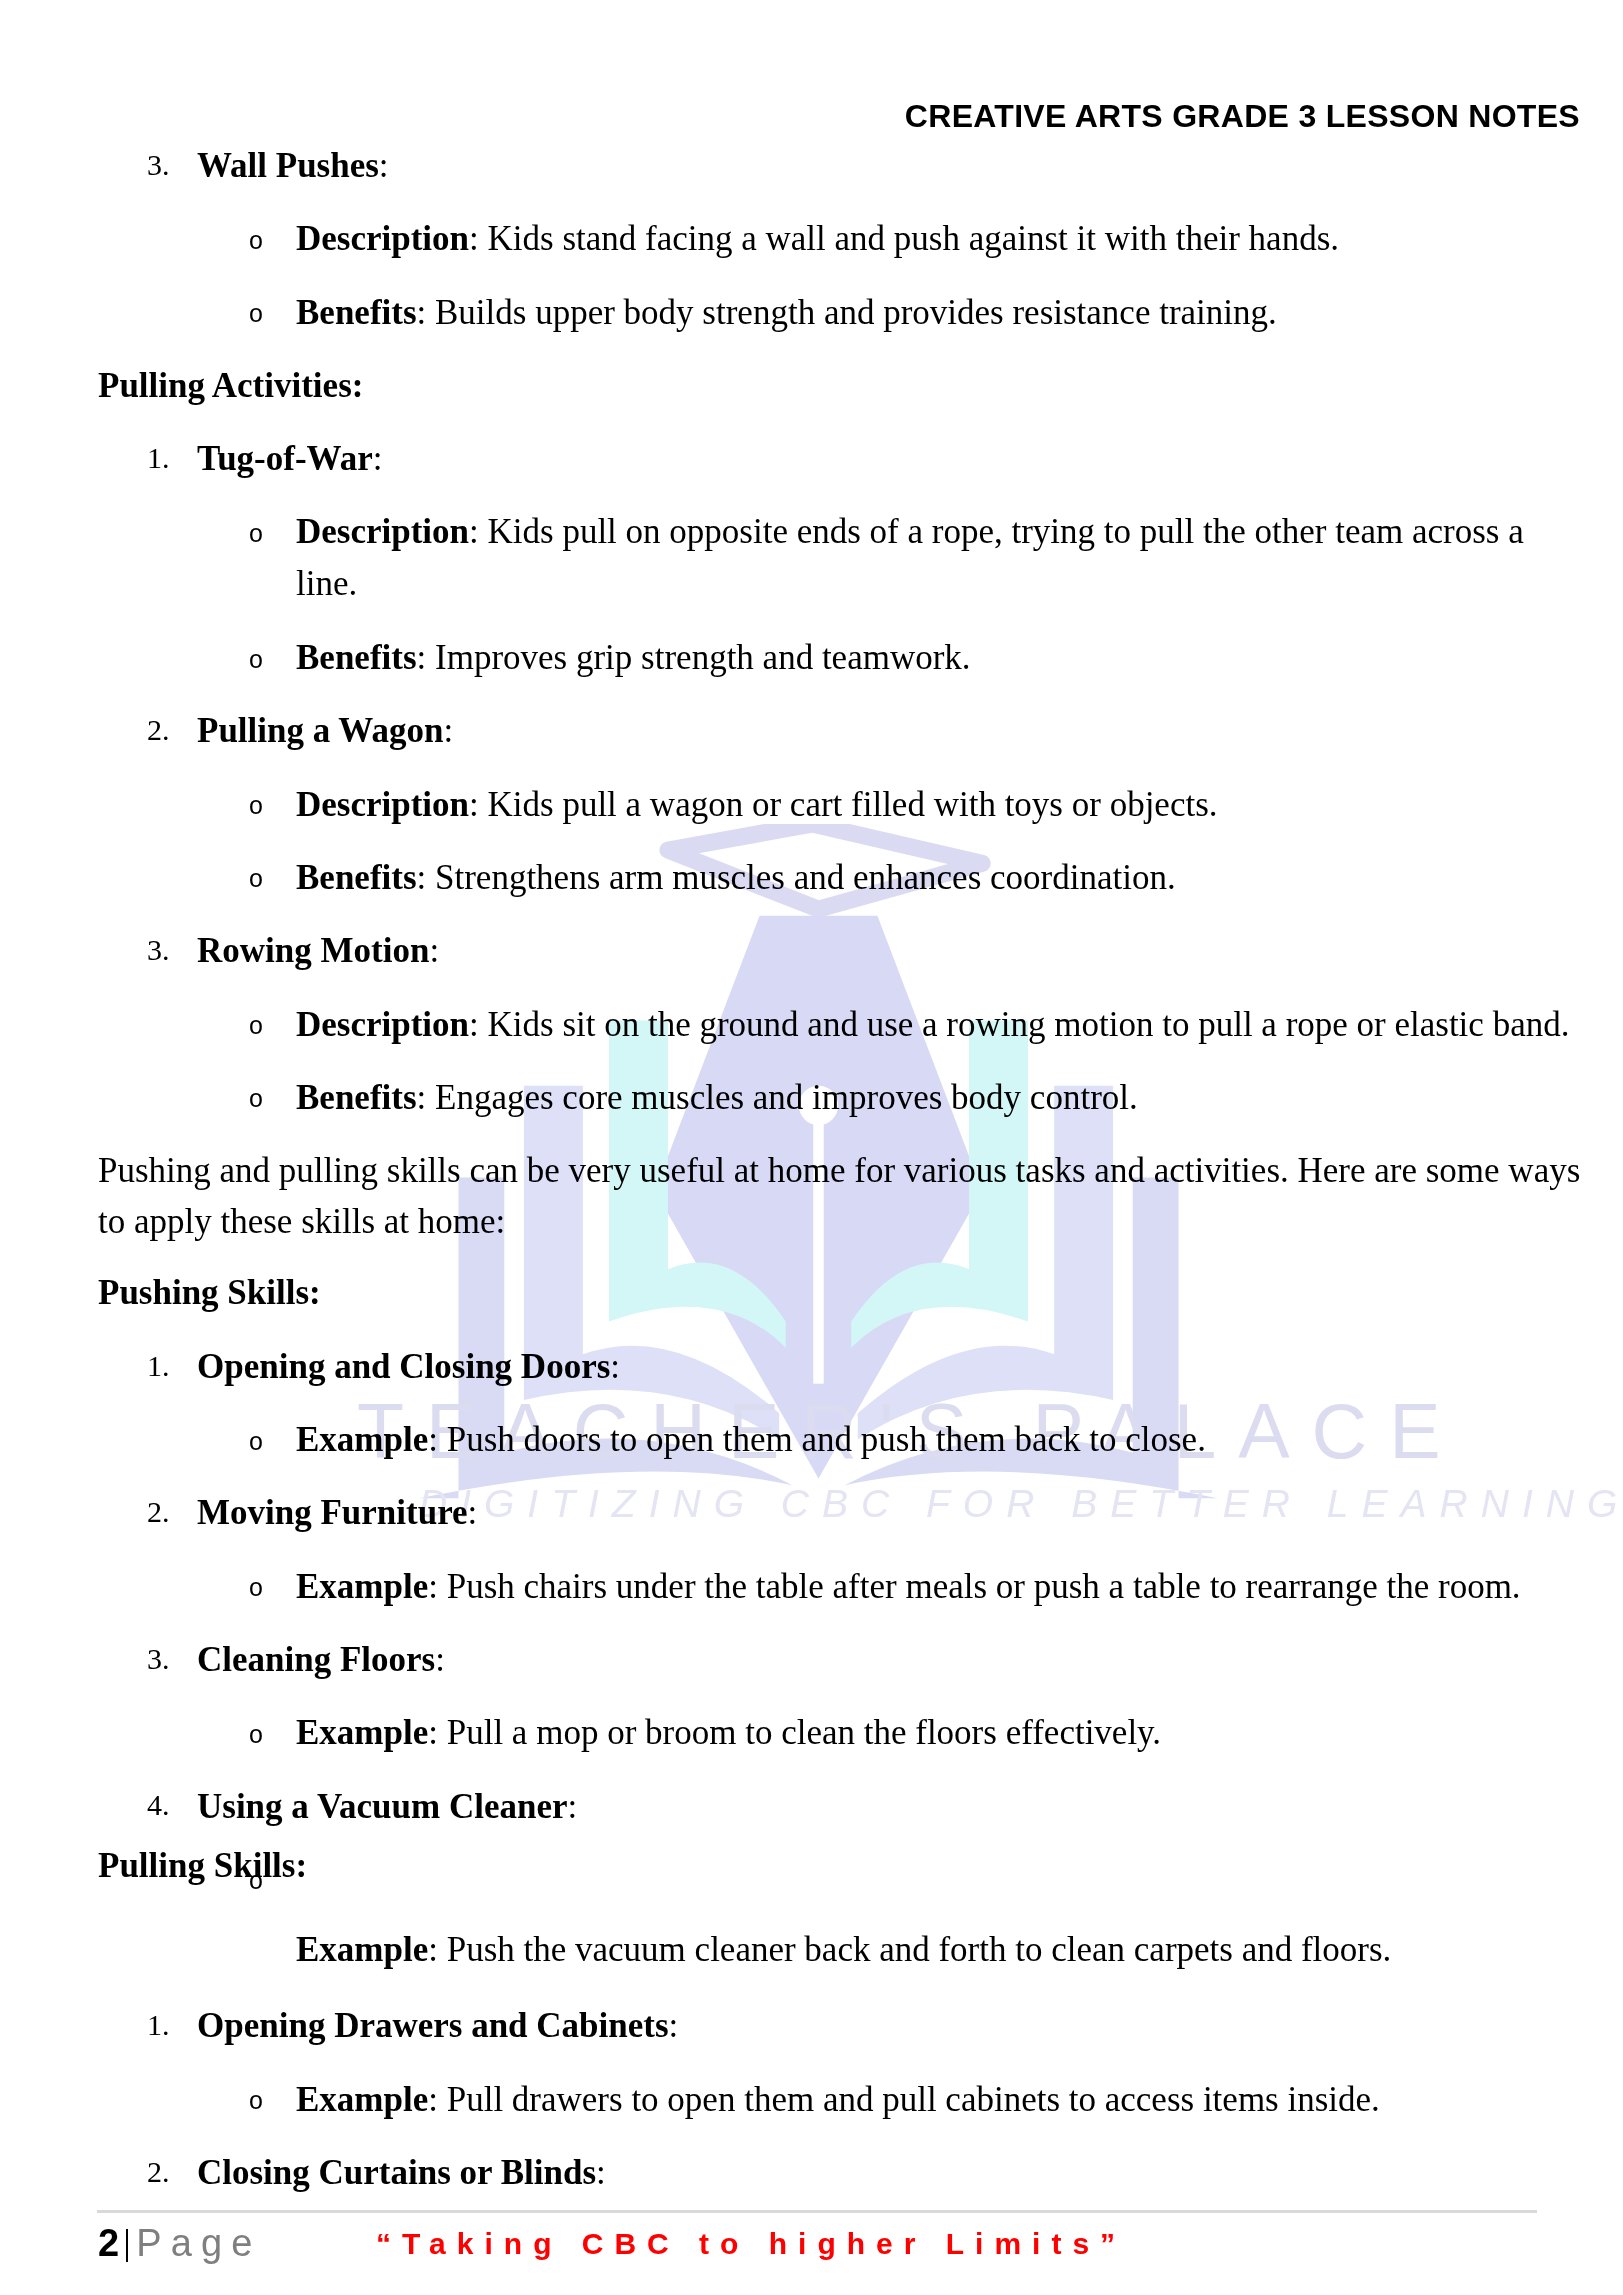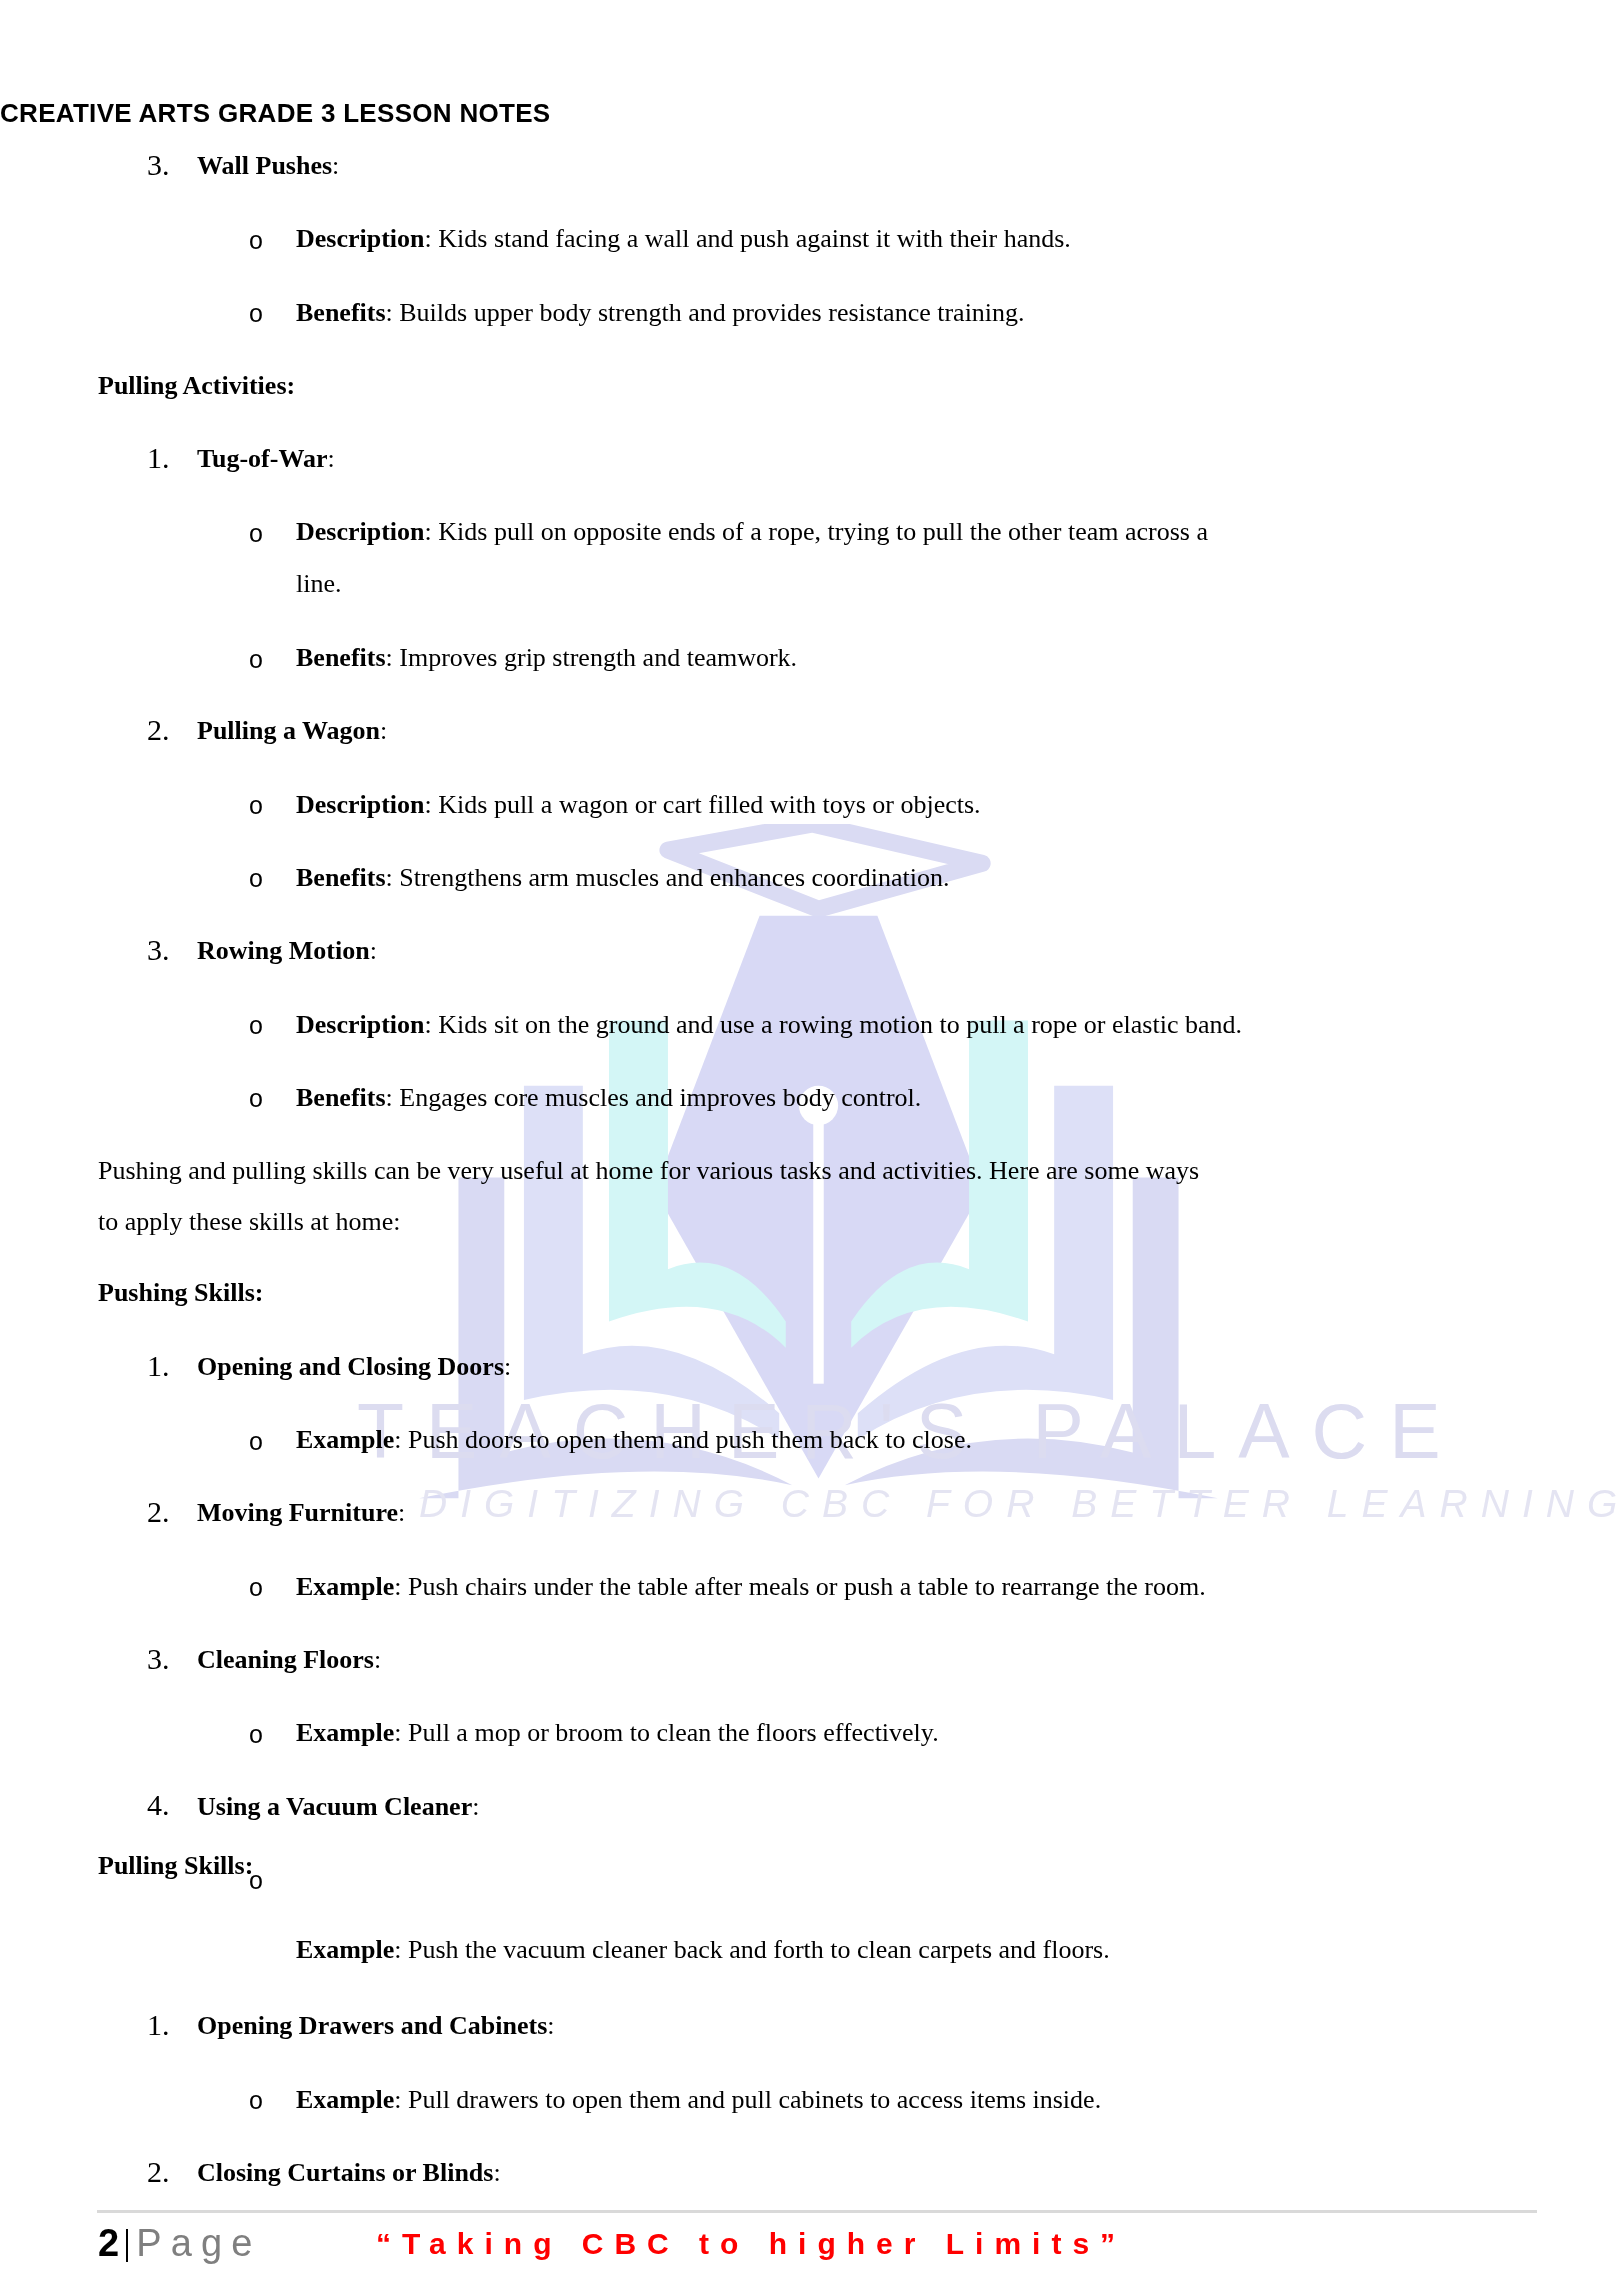--- a/index.html
+++ b/index.html
@@ -2,23 +2,23 @@
 <html style="font-size:10.5px"><head>
 <meta charset="utf-8">
 <style>
   html, body { margin:0; padding:0; background:#ffffff; }
   body { width:1623px; height:2295px; position:relative; overflow:hidden;
          font-family: "Liberation Serif", "DejaVu Serif", serif; color:#000; }
   .watermark { position:absolute; left:393px; top:824px; width:851px; height:707px; pointer-events:none; }
   .wm-text { position:absolute; font-family:"Liberation Sans","DejaVu Sans",sans-serif; color:#d6d7ee; letter-spacing:18.3px; white-space:nowrap; }
   .wm-title { left:357px; top:1387px; font-size:77px; font-weight:300; letter-spacing:22px; color:#dcdcf0; }
   .wm-sub { left:419px; top:1482px; font-size:39px; font-style:italic; letter-spacing:13px; color:#e4e4f2; }
-  .title { position:absolute; top:98px; left:0; width:1580px; text-align:left;
-           font-family:"Liberation Sans","DejaVu Sans",sans-serif; font-weight:bold; font-size:26px; letter-spacing:0.3px; }
-  .line { position:absolute; font-size:26px; line-height:51px; white-space:nowrap; }
+  .title { position:absolute; top:98px; left:0; width:1580px; text-align:right;
+           font-family:"Liberation Sans","DejaVu Sans",sans-serif; font-weight:bold; font-size:32px; letter-spacing:0.3px; }
+  .line { position:absolute; font-size:35px; line-height:51px; white-space:nowrap; }
   .line b { font-weight:bold; }
   .num { position:absolute; font-size:30px; }
   .bullet { position:absolute; font-size:25px; font-family:"Liberation Sans","DejaVu Sans",sans-serif; }
   .footer-rule { position:absolute; left:97px; top:2210px; width:1440px; height:3.3px; background:#d9d9d9; }
   .footer-page { position:absolute; left:98px; top:2225px; font-family:"Liberation Sans","DejaVu Sans",sans-serif; font-size:38px; line-height:37px; }
   .footer-page .pn { font-weight:bold; }
   .footer-page .sep { display:inline-block; width:2.6px; height:33px; background:#000; vertical-align:middle; margin:0 7.9px 0 6.5px; }
   .footer-page .pg { color:#7f7f7f; letter-spacing:9.2px; }
   .footer-slogan { position:absolute; left:376px; top:2225px; font-family:"Liberation Sans","DejaVu Sans",sans-serif;
                    font-size:30px; font-weight:bold; color:#ff0000; letter-spacing:11px; line-height:37px; }

